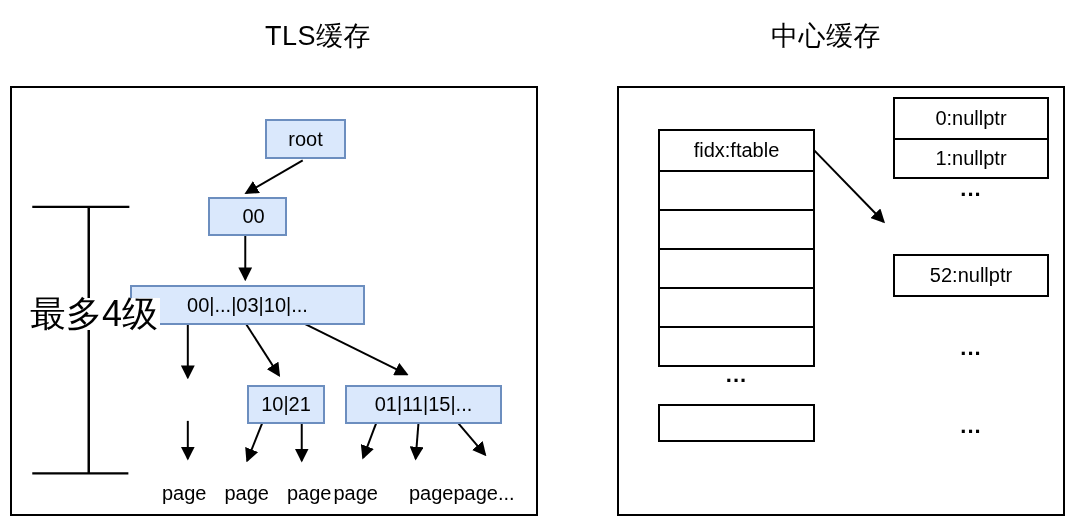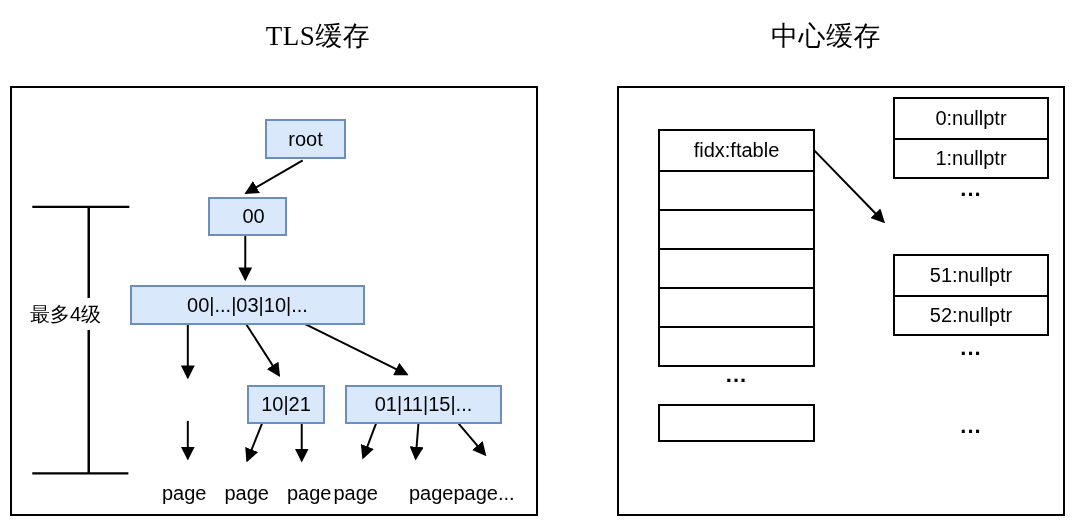--- a/index.html
+++ b/index.html
@@ -56,21 +56,21 @@
     position: absolute;
     text-align: center;
     font-size: 22px;
     font-weight: 700;
     letter-spacing: 1px;
     line-height: 18px;
     height: 18px;
   }
   .bracket-label {
     position: absolute;
-    font-size: 20px;
+    font-size: 36px;
     line-height: 32px;
     background: #ffffff;
     padding: 0 2px;
     white-space: nowrap;
   }
   .pages-row {
     position: absolute;
     display: flex;
     align-items: baseline;
     font-size: 20px;
@@ -82,21 +82,21 @@
     left: 0; top: 0;
     width: 100%; height: 100%;
     pointer-events: none;
   }
   .arrow-line { stroke: #000; stroke-width: 2; fill: none; }
   .plain-line { stroke: #000; stroke-width: 2.5; fill: none; }
 </style>
 </head>
 <body>
 
-<div class="panel-title" style="left:168px;font-family:Liberation Serif, serif;">TLS缓存</div>
+<div class="panel-title" style="left:168px;">TLS缓存</div>
 
 <div class="panel" style="left:10px; width:528px;">
 
   <svg class="overlay" viewBox="0 0 528 430">
     <defs>
       <marker id="arrow-l" viewBox="0 0 10 10" refX="8.5" refY="5" markerWidth="7" markerHeight="7" orient="auto">
         <path d="M0,0 L10,5 L0,10 z" fill="#000"></path>
       </marker>
     </defs>
 
@@ -161,19 +161,18 @@
   <div class="dots" style="left:39px; top:278px; width:157px;">...</div>
   <div class="wtable" style="left:39px; top:316px; width:157px; height:38px;"></div>
 
   <div class="wtable" style="left:274px; top:9px; width:156px;">
     <div class="wrow">0:nullptr</div>
     <div class="wrow">1:nullptr</div>
   </div>
   <div class="dots" style="left:274px; top:92px; width:156px;">...</div>
 
   <div class="wtable" style="left:274px; top:166px; width:156px;">
-    <div class="wrow">51:nullptr</div>
     <div class="wrow">52:nullptr</div>
   </div>
   <div class="dots" style="left:274px; top:251px; width:156px;">...</div>
 
   <div class="dots" style="left:273px; top:329px; width:158px;">...</div>
 </div>
 
 </body></html>

